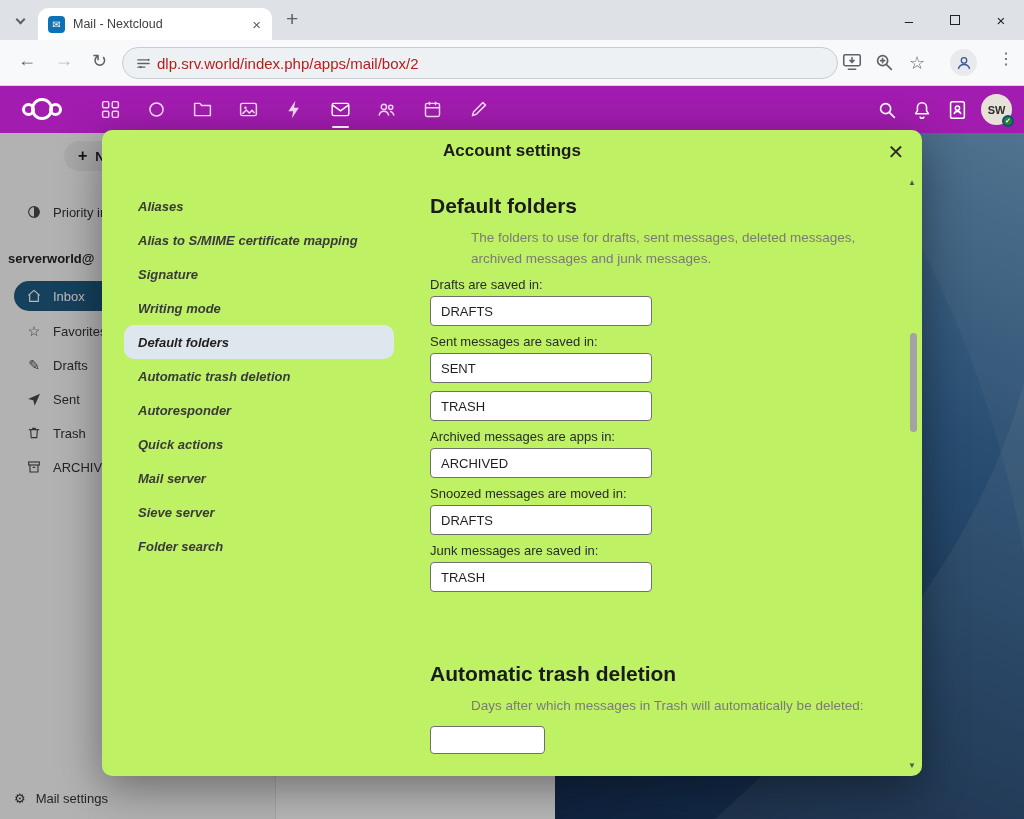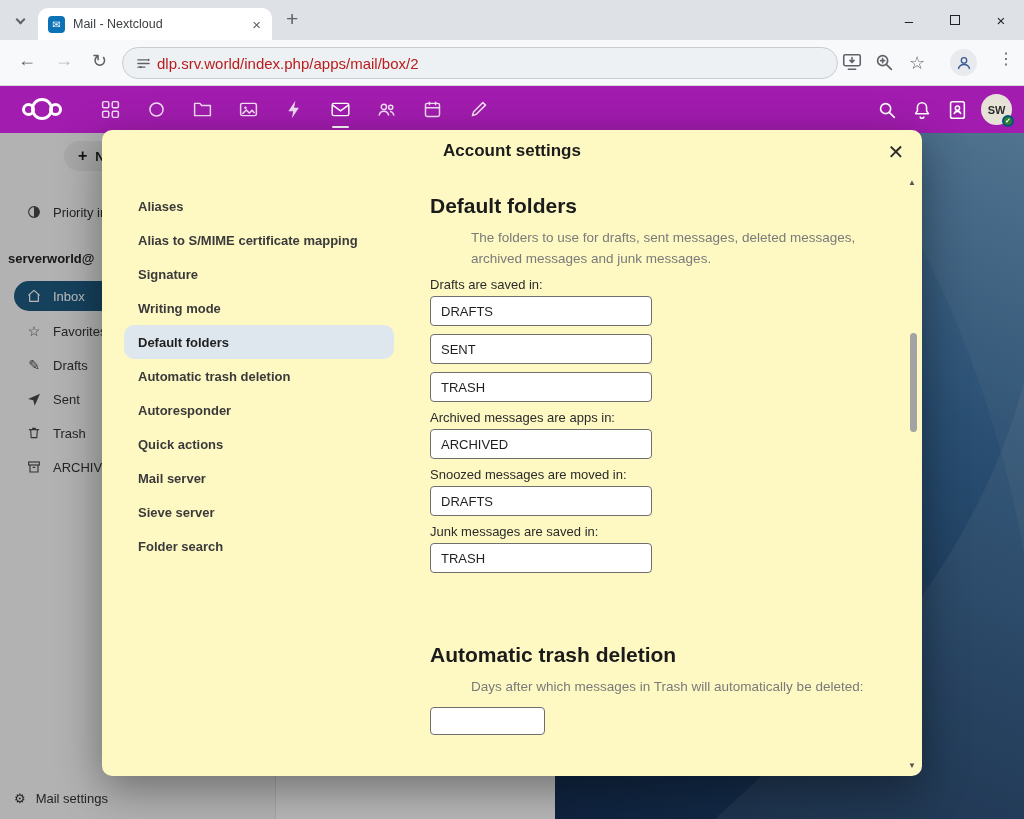--- a/index.html
+++ b/index.html
@@ -60,24 +60,24 @@
   .sb-item { position:absolute; left:14px; width:250px; height:30px; display:flex; align-items:center; gap:11px; font-size:13px; color:#333; padding:0 12px; cursor:pointer; white-space:nowrap; overflow:hidden; }
   .sb-item svg { width:16px; height:16px; flex:0 0 auto; }
   .sb-item .glyph { width:16px; text-align:center; font-size:14px; color:#474747; flex:0 0 auto; }
   .sb-account { position:absolute; left:8px; width:260px; height:26px; display:flex; align-items:center; font-size:13px; font-weight:bold; color:#222; cursor:pointer; white-space:nowrap; overflow:hidden; }
   .sb-active { background:#1d5a80; color:#fff; border-radius:15px; }
   .sb-footer { position:absolute; left:14px; bottom:13px; display:flex; align-items:center; gap:10px; font-size:13px; color:#333; cursor:pointer; }
 
   .dim { position:absolute; top:133px; left:0; right:0; bottom:0; background:rgba(0,0,0,0.27); }
 
   
-  .modal { position:absolute; left:102px; top:130px; width:820px; height:646px; background:#fef9c3; border-radius:10px; box-shadow:0 12px 45px rgba(0,0,0,0.4); overflow:hidden; }
+  .modal { position:absolute; left:102px; top:130px; width:820px; height:646px; background:#bef264; border-radius:10px; box-shadow:0 12px 45px rgba(0,0,0,0.4); overflow:hidden; }
   .modal-title { position:absolute; top:11px; left:0; right:0; text-align:center; font-size:17px; font-weight:bold; color:#1b1b1b; }
   .modal-close { position:absolute; top:6px; right:10px; width:32px; height:32px; display:flex; align-items:center; justify-content:center; font-size:20px; color:#2b2b2b; cursor:pointer; }
-  .modal-nav { position:absolute; left:22px; top:59px; width:270px; }
+  .modal-nav { position:absolute; left:22px; top:59px; width:270px;font-style:italic; }
   .nav-item { height:34px; display:flex; align-items:center; padding:0 14px; font-size:13px; font-weight:bold; color:#3a3a3a; border-radius:10px; cursor:pointer; white-space:nowrap; }
   .nav-item.active { background:#dfe7ee; color:#1f1f1f; }
 
   .modal-content { position:absolute; left:328px; top:48px; width:452px; }
   h2.section { font-size:21px; font-weight:bold; color:#1b1b1b; margin-top:16px; line-height:24px; }
   h2.section2 { margin-top:70px; }
   .desc { font-size:13.5px; color:#7a7a7a; line-height:21px; margin-top:9px; width:438px;margin-left:41px; }
   .fgroup { margin-top:8px; }
   .flabel { font-size:13px; color:#2b2b2b; line-height:16px; margin-bottom:3px; }
   input.fsel { width:222px; height:30px; border:1.5px solid #6f6f6f; border-radius:4px; padding:0 10px; font-size:13px; color:#1f1f1f; background:#fff; font-family:inherit; }
@@ -355,20 +355,21 @@
 
     <div class="modal-content">
       <h2 class="section">Default folders</h2>
       <div class="desc">The folders to use for drafts, sent messages, deleted messages, archived messages and junk messages.</div>
 
       <div class="fgroup">
         <div class="flabel">Drafts are saved in:</div>
         <input class="fsel" type="text" value="DRAFTS" style="">
       </div>
       <div class="fgroup">
+        <div class="flabel">Sent messages are saved in:</div>
         <input class="fsel" type="text" value="SENT" style="">
       </div>
       <div class="fgroup">
         <input class="fsel" type="text" value="TRASH" style="">
       </div>
       <div class="fgroup">
         <div class="flabel">Archived messages are apps in:</div>
         <input class="fsel" type="text" value="ARCHIVED" style="">
       </div>
       <div class="fgroup">

